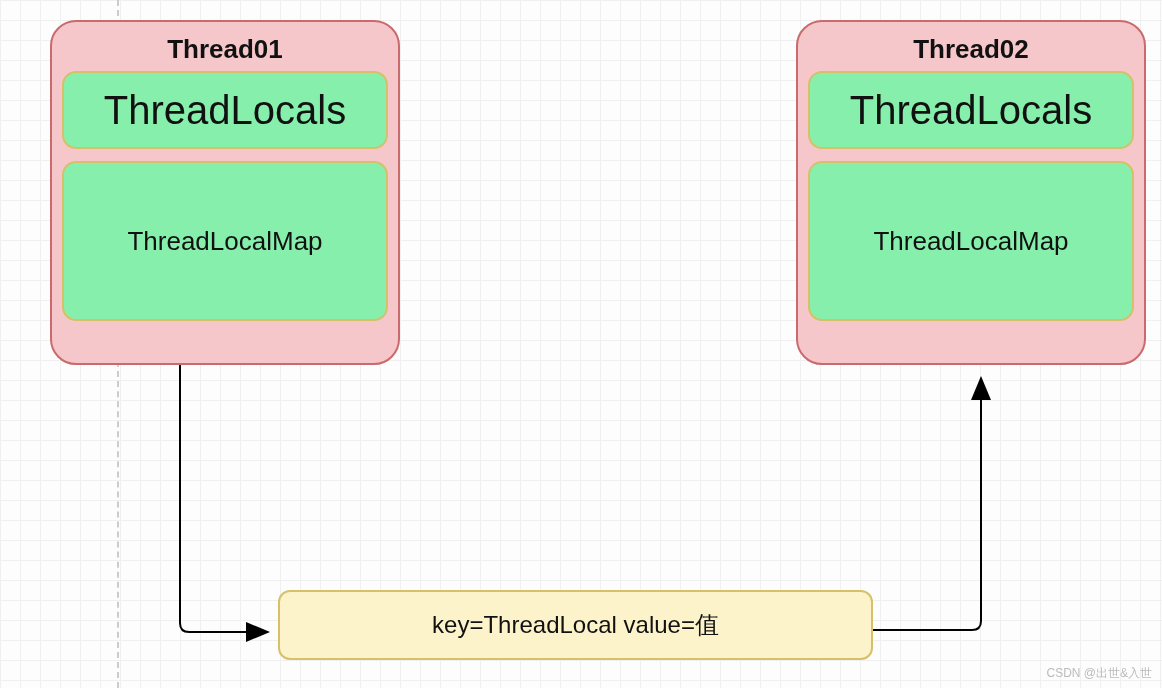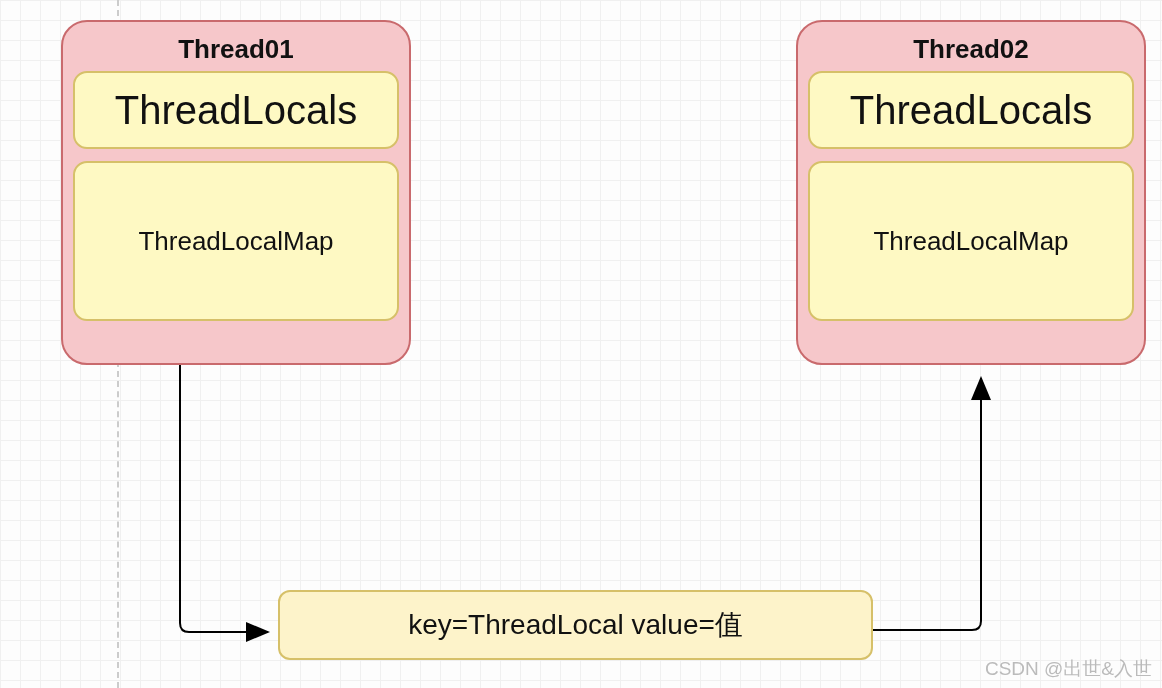--- a/index.html
+++ b/index.html
@@ -33,21 +33,21 @@
     padding: 12px 10px 10px 10px;
   }
   .thread-title {
     text-align: center;
     font-weight: bold;
     font-size: 26px;
     color: #111;
     margin-bottom: 6px;
   }
   .inner {
-    background: #fef9c3;
+    background: #86efac;
     border: 2px solid #d6c069;
     border-radius: 14px;
     display: flex;
     align-items: center;
     justify-content: center;
     font-size: 26px;
     color: #111;
   }
   .inner-locals {
     height: 78px;
@@ -62,44 +62,44 @@
     left: 278px;
     top: 590px;
     width: 595px;
     height: 70px;
     background: #fdf3ca;
     border: 2px solid #d6c069;
     border-radius: 12px;
     display: flex;
     align-items: center;
     justify-content: center;
-    font-size: 28px;
+    font-size: 24px;
     color: #111;
   }
   svg.arrows {
     position: absolute;
     left: 0; top: 0;
     width: 1162px; height: 688px;
     pointer-events: none;
   }
   .watermark {
     position: absolute;
     right: 10px;
     bottom: 6px;
-    font-size: 19px;
+    font-size: 12px;
     color: #bbb;
     font-family: Arial, sans-serif;
   }
 </style>
 </head>
 <body>
 
 <div class="vline"></div>
 
-<div class="thread-box" style="left:50px; top:20px;margin-left:11px;">
+<div class="thread-box" style="left:50px; top:20px;">
   <div class="thread-title">Thread01</div>
   <div class="inner inner-locals">ThreadLocals</div>
   <div class="inner inner-map">ThreadLocalMap</div>
 </div>
 
 <div class="thread-box" style="left:796px; top:20px;">
   <div class="thread-title">Thread02</div>
   <div class="inner inner-locals">ThreadLocals</div>
   <div class="inner inner-map">ThreadLocalMap</div>
 </div>

